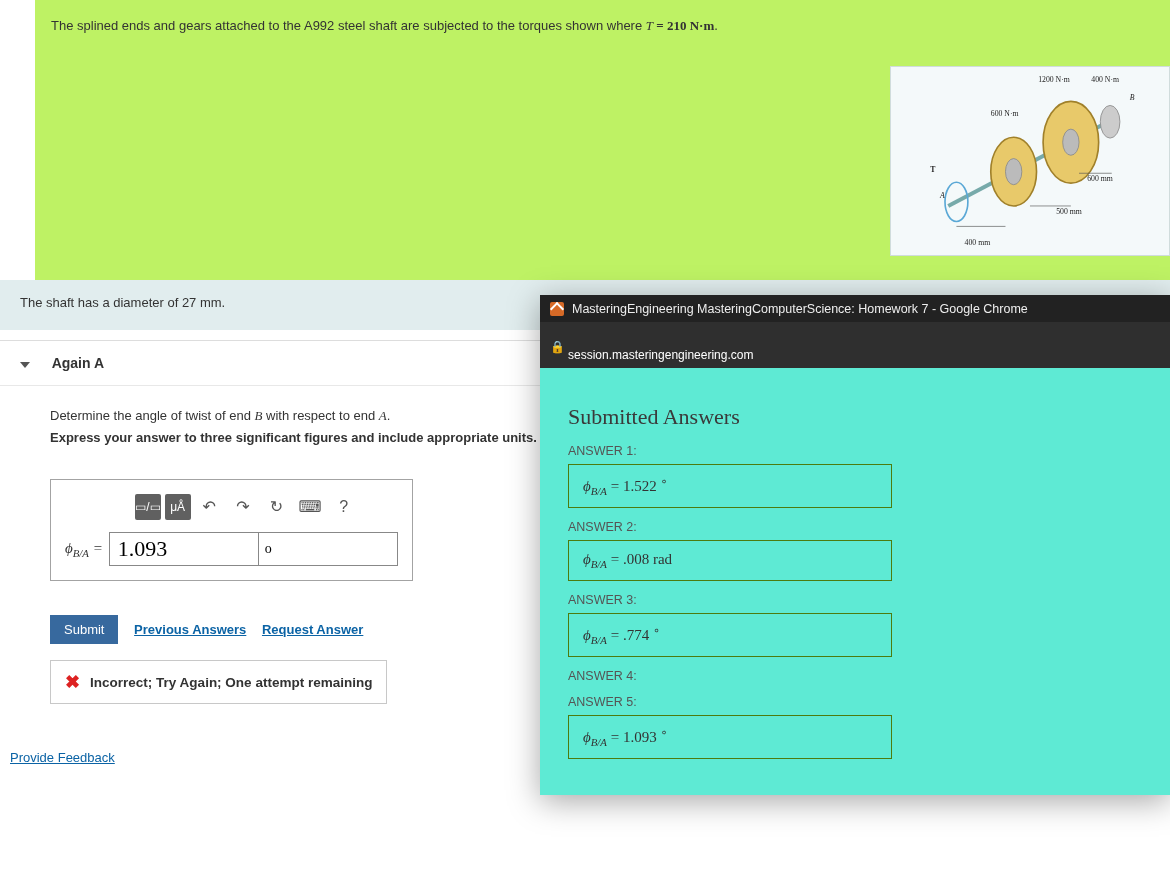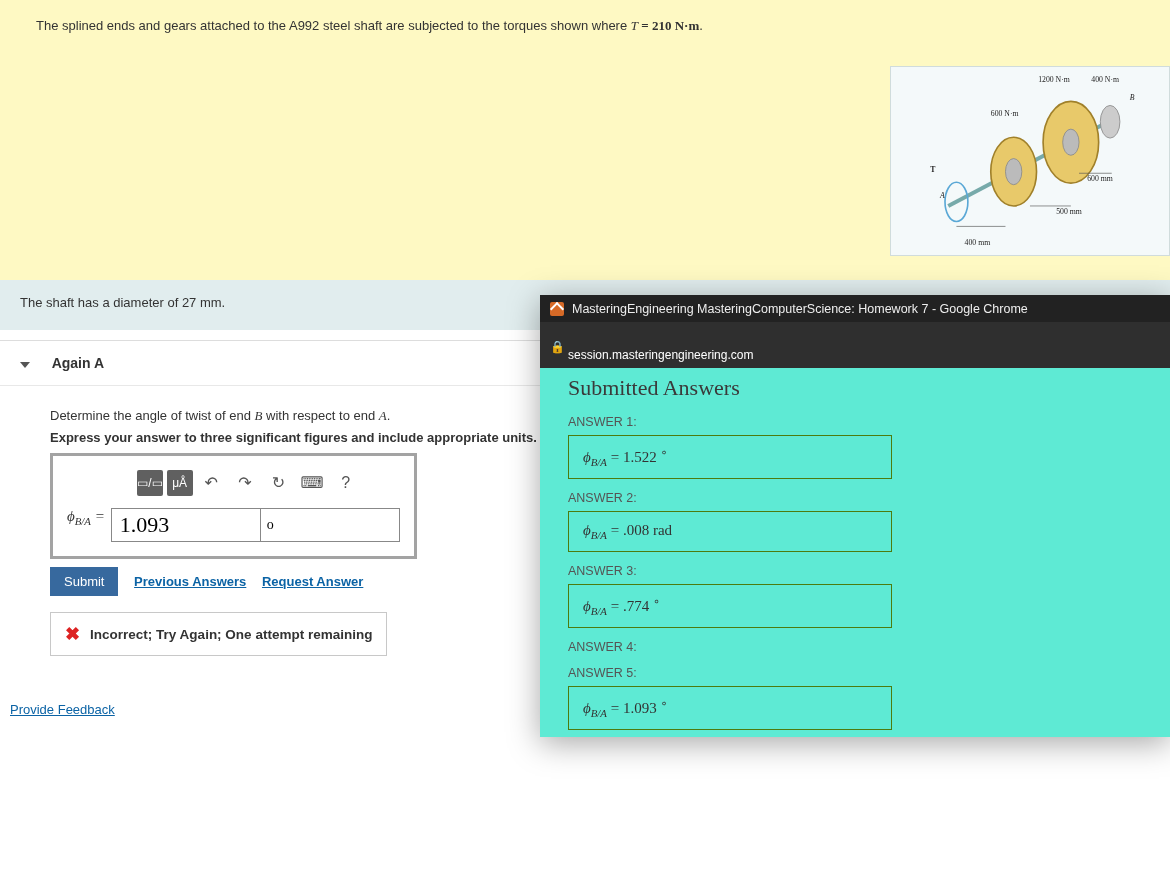--- a/index.html
+++ b/index.html
@@ -7,24 +7,25 @@
     font-family: Arial, Helvetica, sans-serif;
     font-size: 13px;
     color: #333;
     background: #fff;
     width: 1170px;
     height: 872px;
     position: relative;
     overflow: hidden;
   }
   .problem-area {
-    background: #fef9c3;
-    padding: 18px 36px;
+    background: #bef264;
+    padding: 18px 16px;
     position: relative;
     min-height: 280px;
+    margin-left: 35px;
   }
   .problem-text { color: #333; font-size: 13px; }
   .math-var { font-style: italic; font-family: 'Times New Roman', serif; }
   .math-txt { font-family: 'Times New Roman', serif; }
   .diagram-box {
     position: absolute;
     right: 0;
     top: 66px;
     width: 280px;
     height: 190px;
@@ -51,24 +52,24 @@
     border-right: 5px solid transparent;
     border-top: 6px solid #555;
     margin-right: 18px;
     vertical-align: middle;
   }
   .part-header .ptitle { font-weight: bold; font-size: 14px; }
   .part-body { padding: 16px 20px 16px 50px; }
   .instruction { margin: 6px 0; }
   .instruction.bold { font-weight: bold; }
   .answer-box {
-    border: 3px solid #a3a3a3;
+    border: 1px solid #a3a3a3;
     display: inline-block;
     padding: 14px;
-    margin: 2px 0;
+    margin: 28px 0;
   }
   .toolbar {
     margin-left: 70px;
     margin-bottom: 12px;
   }
   .toolbar .tbtn {
     display: inline-block;
     width: 26px; height: 26px;
     line-height: 26px;
     text-align: center;
@@ -77,21 +78,21 @@
     font-size: 12px;
     vertical-align: middle;
     border-radius: 2px;
   }
   .toolbar .tbtn.light {
     background: transparent;
     color: #555;
     font-size: 16px;
     width: 30px;
   }
-  .input-row { display: flex; }
+  .input-row { display: flex; align-items: center; }
   .input-row .lhs {
     font-family: 'Times New Roman', serif;
     font-style: italic;
     font-size: 15px;
     padding-right: 6px;
     white-space: nowrap;
   }
   .ans-input {
     border: 1px solid #888;
     font-family: 'Times New Roman', serif;
@@ -189,21 +190,21 @@
     align-items: center;
   }
   .popup-urlbar .lock {
     width: 10px; height: 10px;
     display: inline-block;
     margin-right: 8px;
     color:#bbb;
   }
   .popup-urlbar .url-main { color: #fff; margin-top: 20px; }
   .popup-urlbar .url-rest { color: #8a8a8a; }
-  .popup-body { padding: 7px 28px; }
+  .popup-body { padding: 36px 28px; }
   .popup-body h2 {
     font-family: Georgia, 'Times New Roman', serif;
     font-weight: normal;
     font-size: 22px;
     color: #3a3a3a;
     margin-bottom: 14px;
   }
   .ans-label { color: #555; font-size: 12.5px; margin: 12px 0 6px; }
   .ans-value-box {
     border: 1px solid #4d7c0f;

